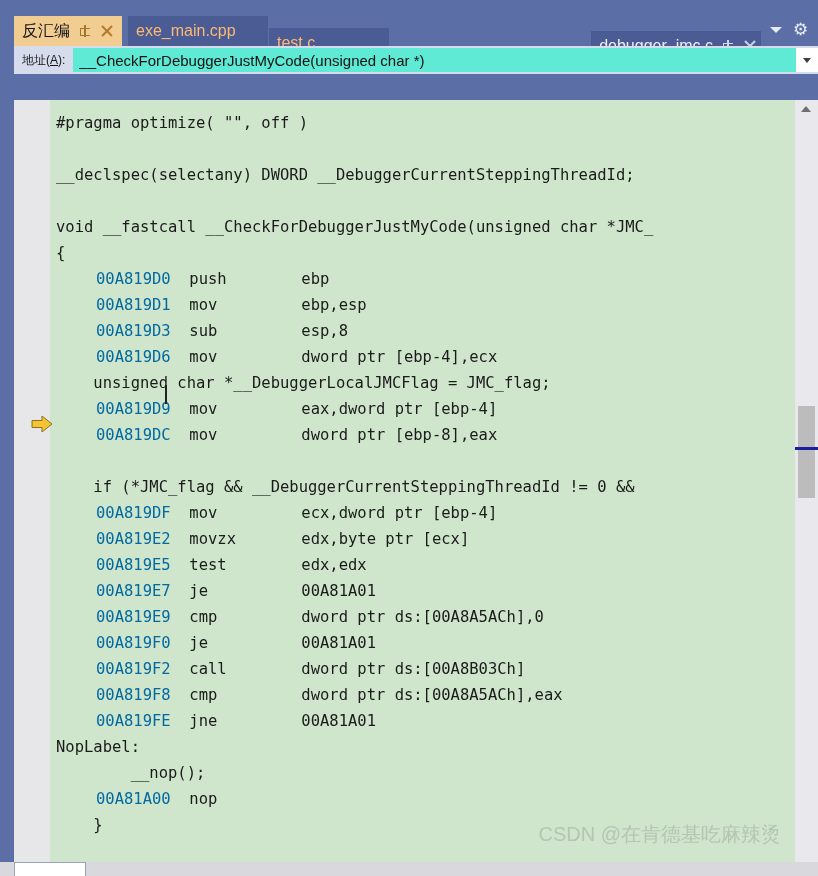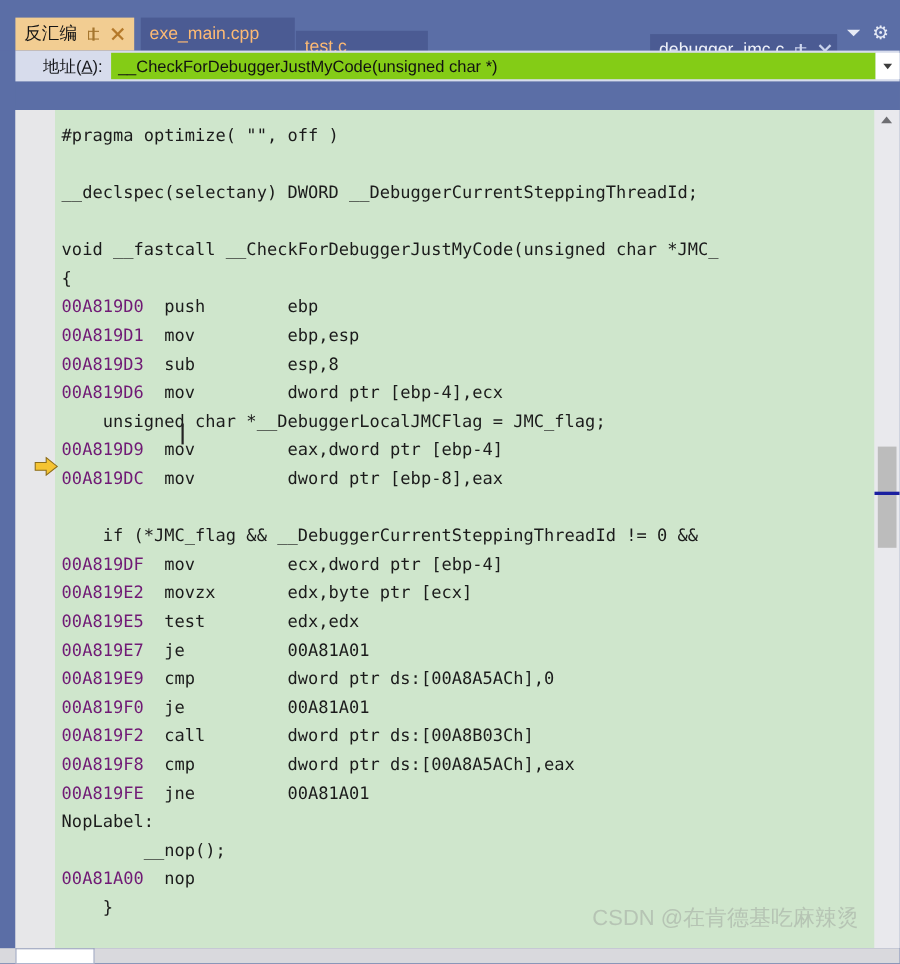--- a/index.html
+++ b/index.html
@@ -142,31 +142,30 @@
     width: 804px;
     height: 28px;
     background: #d7dcec;
     display: flex;
     align-items: center;
   }
   .addr-label {
     flex: 0 0 auto;
     padding-left: 8px;
     padding-right: 8px;
-    font-size: 15px;
+    font-size: 12px;
     color: #17181c;
     white-space: nowrap;
-    margin-left: 17px;
   }
   .addr-label u { text-decoration: underline; }
 
   .addr-input {
     flex: 1 1 auto;
     height: 24px;
-    background: #84cc16;
+    background: #5eead4;
     border: none;
     outline: none;
     font-family: "Liberation Sans", sans-serif;
     font-size: 15px;
     color: #121212;
     padding-left: 6px;
   }
 
   .addr-drop {
     flex: 0 0 auto;
@@ -258,21 +257,21 @@
     line-height: 26px;
     color: #1b1b1b;
     white-space: pre;
   }
   .code .ln {
     height: 26px;
     padding-left: 6px;
     white-space: pre;
     overflow: hidden;
   }
-  .code .addr { color: #701a75; }
+  .code .addr { color: #0369a1; margin-left: 40px; }
 
   
   .caret-bar {
     position: absolute;
     left: 151px;
     top: 285px;
     width: 1.5px;
     height: 19px;
     background: #222;
   }

